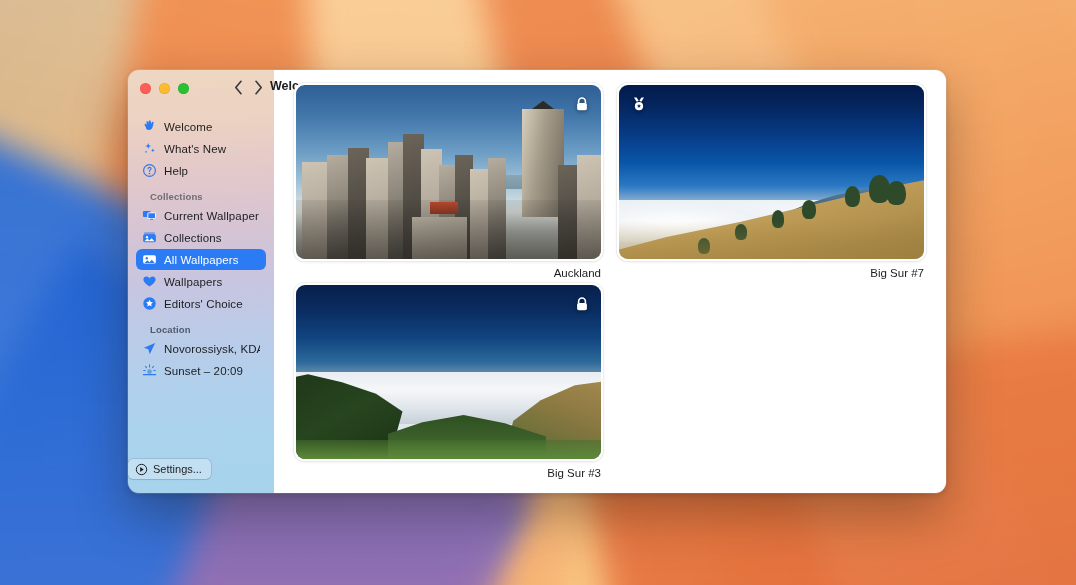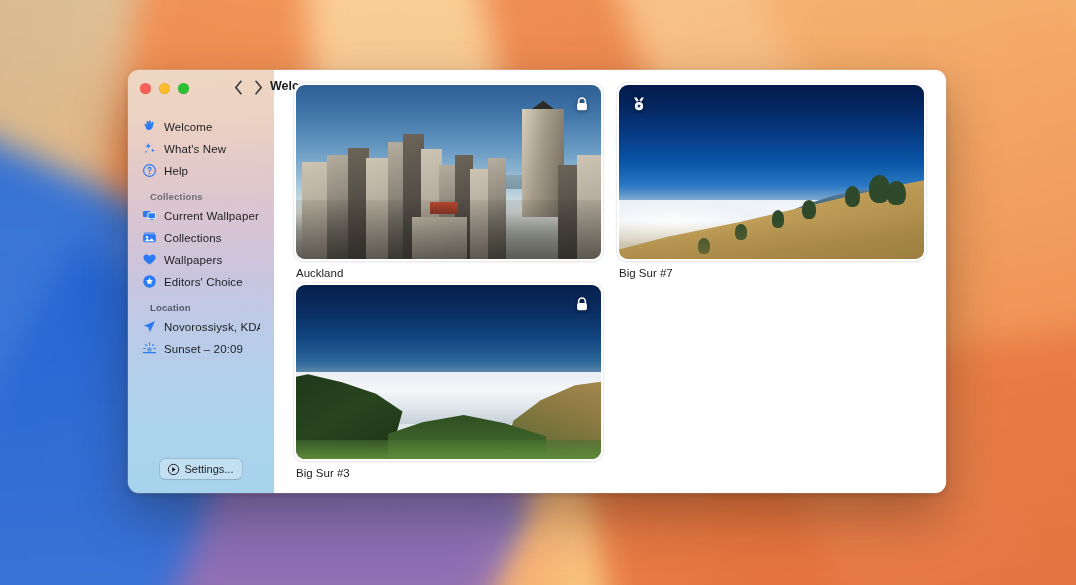--- a/index.html
+++ b/index.html
@@ -186,21 +186,21 @@
     font-size: 9.5px;
     font-weight: bold;
     color: #6f6d75;
     padding: 9px 14px 3px 14px;
     letter-spacing: .015em;
   }
   .sb-section.loc { color: #4f5a6a; }
 
   .sb-spacer { flex: 1 1 auto; }
 
-  .settings-wrap { padding: 0 0 14px 0; display: flex; justify-content: center; }
+  .settings-wrap { padding: 0 0 14px 0; display: flex; justify-content: flex-start; }
   #settings-button {
     display: inline-flex;
     align-items: center;
     gap: 5px;
     height: 20px;
     padding: 0 9px 0 7px;
     border-radius: 5px;
     background: rgba(255,255,255,0.30);
     box-shadow: 0 0 0 .5px rgba(60,70,80,0.28), 0 .5px 1px rgba(0,0,0,.08);
     font-size: 11px;
@@ -255,21 +255,21 @@
   #grid {
     flex: 1 1 auto;
     padding: 15px 22px 0 22px;
     display: grid;
     grid-template-columns: 1fr 1fr;
     grid-template-rows: auto auto;
     column-gap: 18px;
     row-gap: 6px;
     align-content: start;
   }
-  .card { display: flex; flex-direction: column; align-items: flex-start; }
+  .card { display: flex; flex-direction: column; align-items: flex-end; }
   .thumb {
     position: relative;
     width: 100%;
     height: 174px;
     border-radius: 9px;
     overflow: hidden;
     box-shadow: 0 0 0 2.5px #ffffff, 0 1px 4px rgba(0,0,0,.30), 0 0 0 3px rgba(0,0,0,.10);
   }
   .caption {
     font-size: 11.5px;
@@ -501,20 +501,30 @@
             <svg width="15" height="15" viewBox="0 0 16 16">
               <rect x="2.2" y="2.3" width="11.6" height="3" rx="1" fill="#2b7bf4" opacity=".55"></rect>
               <rect x="1.2" y="4.6" width="13.6" height="8.4" rx="1.7" fill="#2b7bf4"></rect>
               <circle cx="5.3" cy="7.6" r="1.25" fill="#ffffff"></circle>
               <path d="M2.6 12.1l3.1-3 2.3 2.2 2.2-2.6 3.2 3.4z" fill="#ffffff"></path>
             </svg>
           </span>
           <span class="sb-label">Collections</span>
         </div>
 
+        <div class="sb-row selected">
+          <span class="sb-ico">
+            <svg width="15" height="15" viewBox="0 0 16 16">
+              <rect x="1.2" y="3.4" width="13.6" height="9.2" rx="1.9" fill="#ffffff"></rect>
+              <circle cx="5.1" cy="6.7" r="1.25" fill="#2b7bf4"></circle>
+              <path d="M2.4 11.9l3.3-3.2 2.4 2.3 2.3-2.8 3.4 3.7z" fill="#2b7bf4"></path>
+            </svg>
+          </span>
+          <span class="sb-label">All Wallpapers</span>
+        </div>
 
         <div class="sb-row">
           <span class="sb-ico">
             <svg width="15" height="15" viewBox="0 0 16 16">
               <path d="M8 13.3C8 13.3 1.5 9.6 1.5 5.9 1.5 4 3 2.7 4.7 2.7c1.3 0 2.5.8 3.3 2 .8-1.2 2-2 3.3-2 1.7 0 3.2 1.3 3.2 3.2 0 3.7-6.5 7.4-6.5 7.4z" fill="#2b7bf4"></path>
             </svg>
           </span>
           <span class="sb-label">Wallpapers</span>
         </div>
 

